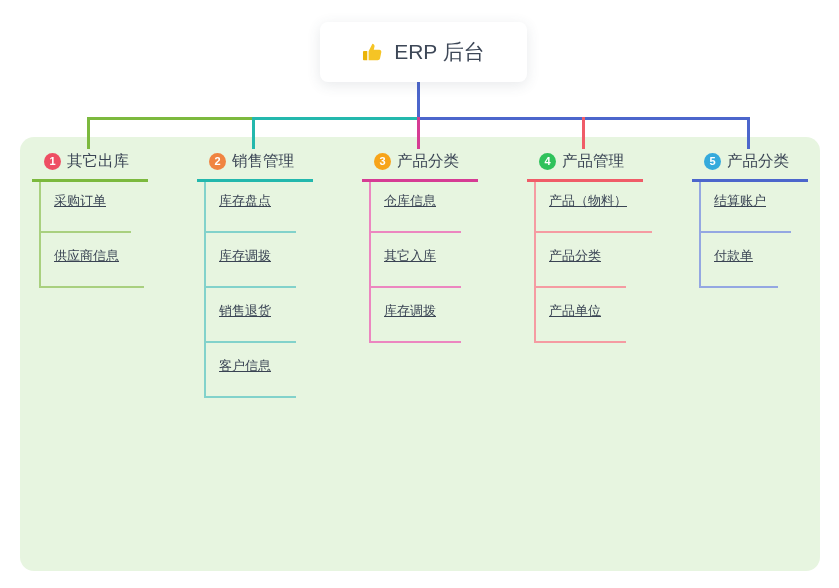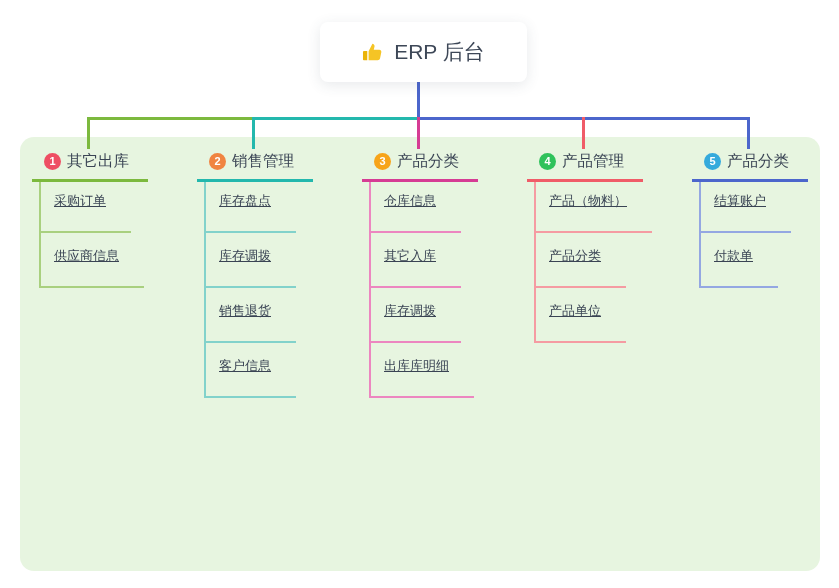--- a/index.html
+++ b/index.html
@@ -109,21 +109,20 @@
 
   <div class="branch" style="left: 362px; --line: #d63c94; --subline: #ec86c0; --badge: #f7a419;">
     <div class="branch-header">
       <span class="badge">3</span>
       <span>产品分类</span>
     </div>
     <ul class="children">
         <li>仓库信息</li>
         <li>其它入库</li>
         <li>库存调拨</li>
-        <li>出库库明细</li>
       </ul>
   </div>
 
   <div class="branch" style="left: 527px; --line: #f05c68; --subline: #f59ba2; --badge: #2fc25b;">
     <div class="branch-header">
       <span class="badge">4</span>
       <span>产品管理</span>
     </div>
     <ul class="children">
         <li>产品（物料）</li>

